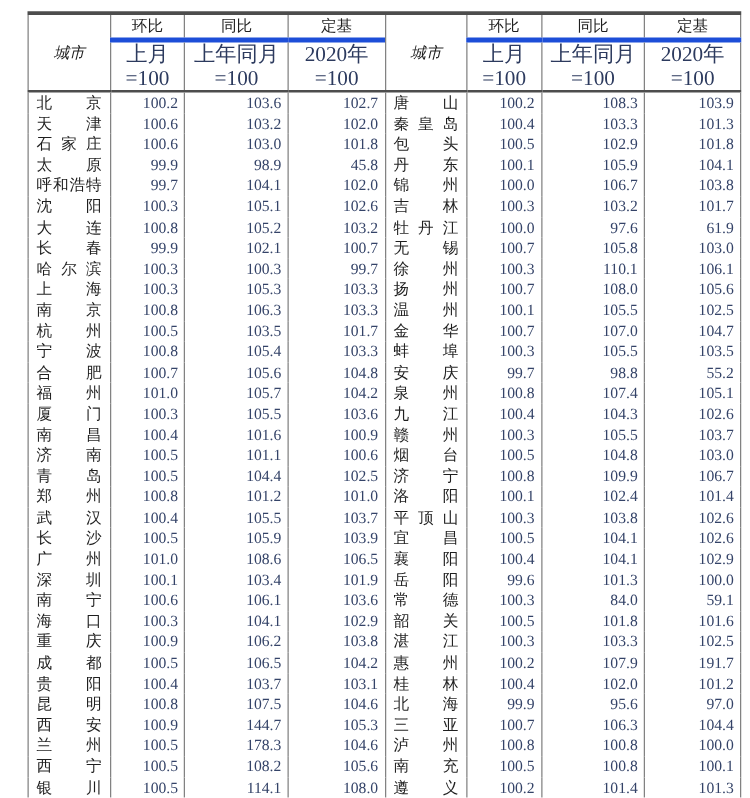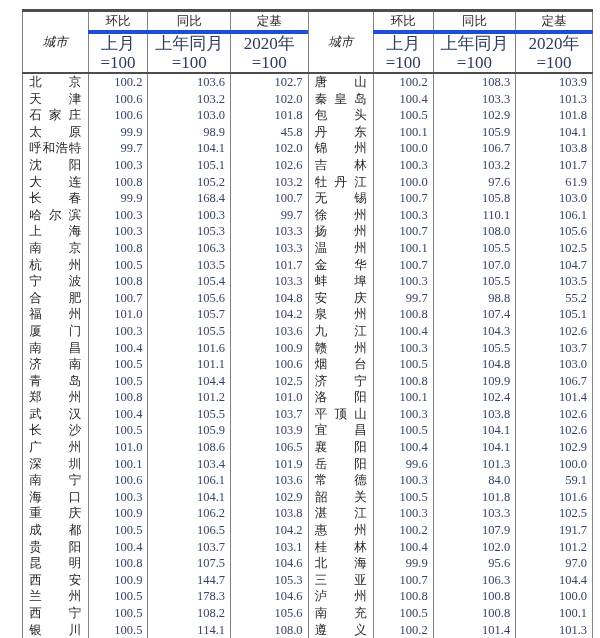--- a/index.html
+++ b/index.html
@@ -91,21 +91,21 @@
         </tr>
         <tr>
           <td class="city"><span class="cn">大连</span></td>
           <td class="num">100.8</td>
           <td class="num">105.2</td>
           <td class="num">103.2</td>
         </tr>
         <tr>
           <td class="city"><span class="cn">长春</span></td>
           <td class="num">99.9</td>
-          <td class="num">168.4</td>
+          <td class="num">102.1</td>
           <td class="num">100.7</td>
         </tr>
         <tr>
           <td class="city"><span class="cn">哈尔滨</span></td>
           <td class="num">100.3</td>
           <td class="num">100.3</td>
           <td class="num">99.7</td>
         </tr>
         <tr>
           <td class="city"><span class="cn">上海</span></td>

